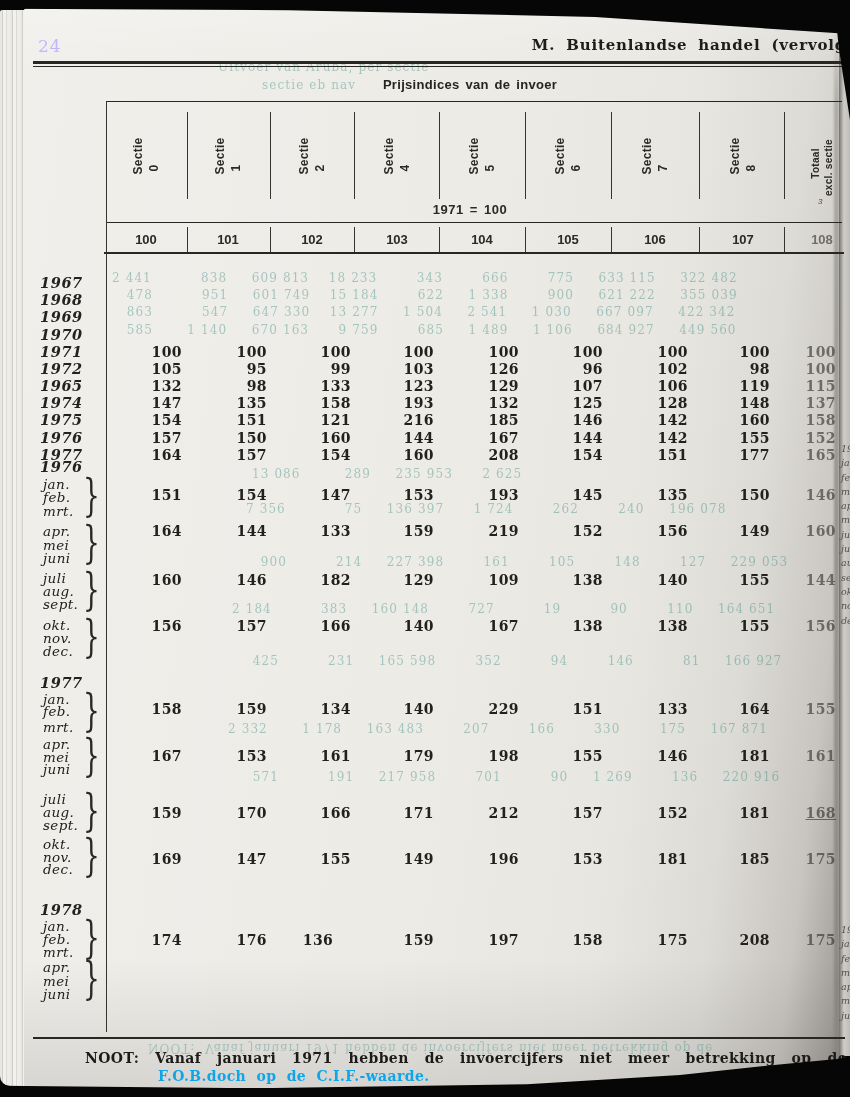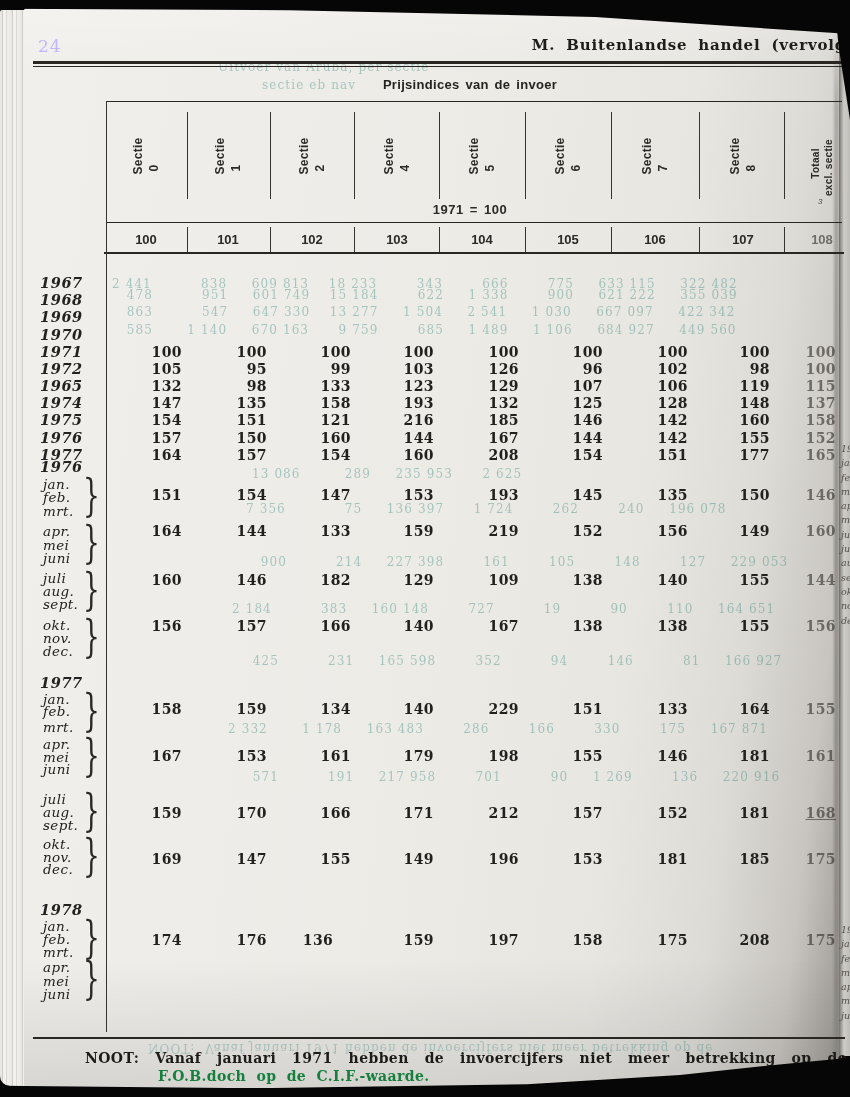--- a/index.html
+++ b/index.html
@@ -31,21 +31,21 @@
   .code{position:absolute;width:44px;text-align:center;font:700 13px "Liberation Sans",sans-serif;color:#2c2a26;}
   .num{position:absolute;width:66px;text-align:right;font:700 14px "DejaVu Serif",serif;color:#23211d;letter-spacing:.4px;}
   .num.dim,.code.dim{color:rgba(48,45,40,.62);filter:blur(.35px);}
   .yr{position:absolute;left:40px;font:italic 700 14.5px "DejaVu Serif",serif;color:#242220;letter-spacing:.6px;}
   .mo{position:absolute;left:43px;font:italic 500 13.5px "DejaVu Serif",serif;color:#242220;letter-spacing:.4px;}
   .brace{position:absolute;left:83px;font:400 44px "DejaVu Serif",serif;color:#2a2824;transform:scale(.6,1.02);transform-origin:left top;line-height:44px;}
   .ghost{position:absolute;font:500 12px "DejaVu Serif",serif;color:#0f766e;opacity:.33;letter-spacing:1.1px;white-space:pre;filter:blur(.45px);}
   .ghost.flip{transform:scaleY(-1);opacity:.28;}
   .fn{position:absolute;font:italic 400 8px "Liberation Sans",sans-serif;color:#4a4741;}
   .noot1{position:absolute;left:85px;top:1050px;width:762px;font:700 14px "DejaVu Serif",serif;color:#1d1b18;text-align:justify;text-align-last:justify;letter-spacing:.4px;word-spacing:8px;white-space:nowrap;}
-  .noot2{position:absolute;left:158px;top:1068px;font:700 14px "DejaVu Serif",serif;color:#15803d;letter-spacing:.4px;word-spacing:5px;}
+  .noot2{position:absolute;left:158px;top:1068px;font:700 14px "DejaVu Serif",serif;color:#0ea5e9;letter-spacing:.4px;word-spacing:5px;}
 </style>
 </head>
 <body>
 
 <div class="photo">
   <div class="stack-left"></div>
   <div class="paper"></div>
   <div class="paper-shade"></div>
 
   <div class="sliver">
@@ -73,30 +73,30 @@
   <div class="crease"></div>
 
   <div class="content">
     <div class="pagenum">24</div>
     <div class="runhead">M.  Buitenlandse handel (vervolg</div>
     <div class="title">Prijsindices van de invoer</div>
     <div class="basenote">1971 = 100</div>
     <div id="ghost-layer">
         <div class="ghost" style="left: 218px; top: 60px;">Uitvoer van Aruba, per sectie</div>
         <div class="ghost" style="left: 262px; top: 78px;">sectie eb nav</div>
-        <div class="ghost" style="left: 112px; top: 271px; margin-top: 6px;">2 441          838     609 813    18 233        343        666        775     633 115     322 482</div>
+        <div class="ghost" style="left: 112px; top: 271px;">2 441          838     609 813    18 233        343        666        775     633 115     322 482</div>
         <div class="ghost" style="left: 112px; top: 288px;">   478          951     601 749    15 184        622     1 338        900     621 222     355 039</div>
         <div class="ghost" style="left: 112px; top: 305px;">   863          547     647 330    13 277     1 504     2 541     1 030     667 097     422 342</div>
         <div class="ghost" style="left: 112px; top: 323px;">   585       1 140     670 163      9 759        685     1 489     1 106     684 927     449 560</div>
         <div class="ghost" style="left: 252px; top: 467px;">13 086         289     235 953      2 625</div>
         <div class="ghost" style="left: 246px; top: 502px;">7 356            75     136 397      1 724        262        240     196 078</div>
         <div class="ghost" style="left: 246px; top: 555px;">   900          214     227 398        161        105        148        127     229 053</div>
         <div class="ghost" style="left: 232px; top: 602px;">2 184          383     160 148        727          19          90        110     164 651</div>
         <div class="ghost" style="left: 238px; top: 654px;">   425          231     165 598        352          94        146          81     166 927</div>
-        <div class="ghost" style="left: 228px; top: 722px;">2 332       1 178     163 483        286        166        330        175     167 871</div>
+        <div class="ghost" style="left: 228px; top: 722px;">2 332       1 178     163 483        207        166        330        175     167 871</div>
         <div class="ghost" style="left: 238px; top: 770px;">   571          191     217 958        701          90     1 269        136     220 916</div>
         <div class="ghost flip" style="left: 148px; top: 1041px;">NOOT:  Vanaf januari 1971 hebben de invoercijfers niet meer betrekking op de</div>
       </div>
     <div id="table-layer">
         <div class="hr" style="left: 33px; top: 61px; width: 812px; height: 3px;"></div>
         <div class="hr" style="left: 33px; top: 66px; width: 812px; height: 1px;"></div>
         <div class="hr" style="left: 106px; top: 101px; width: 736px; height: 1.3px;"></div>
         <div class="hr" style="left: 106px; top: 222px; width: 736px; height: 1.2px;"></div>
         <div class="hr" style="left: 104px; top: 252px; width: 740px; height: 2px;"></div>
         <div class="hr" style="left: 33px; top: 1037px; width: 812px; height: 1.5px;"></div>

